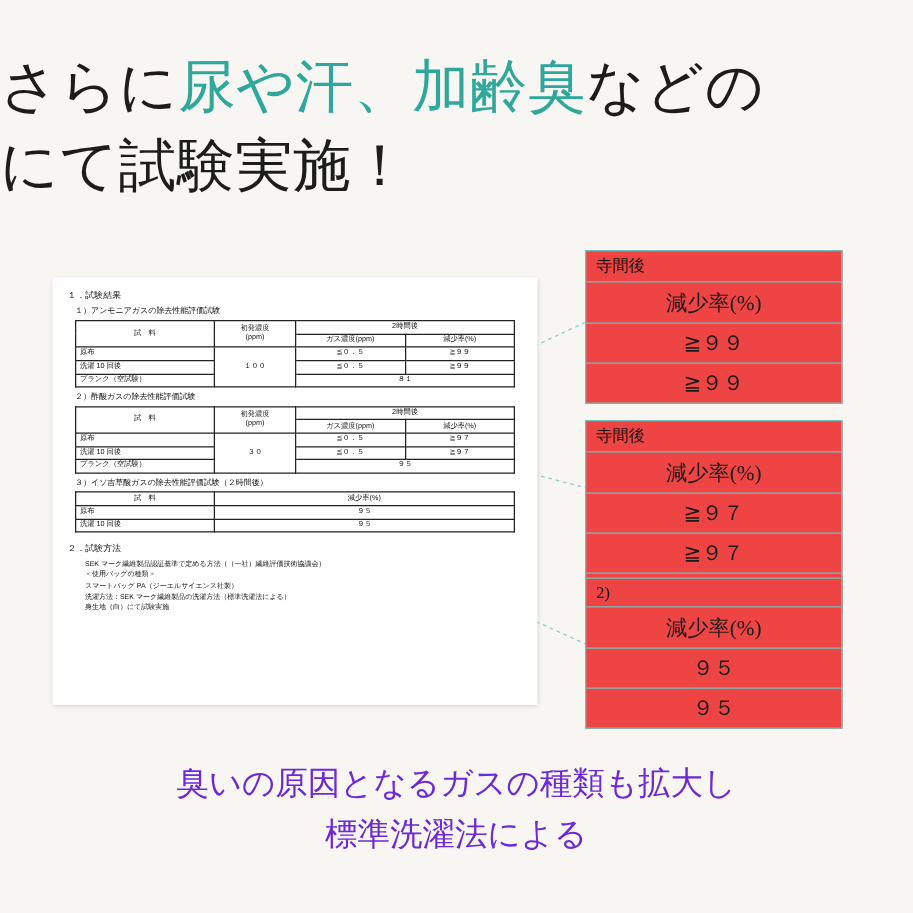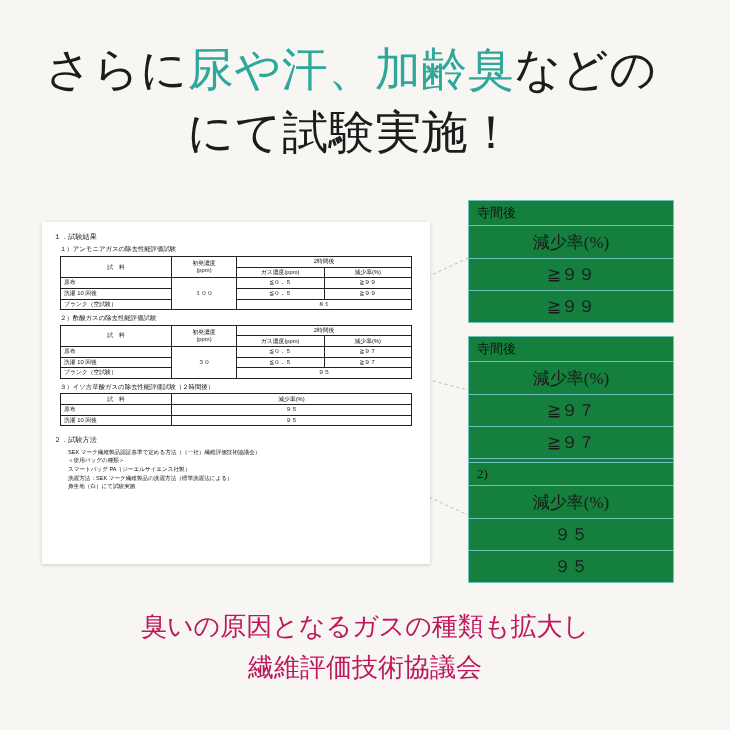--- a/index.html
+++ b/index.html
@@ -15,44 +15,42 @@
     overflow: hidden;
     position: relative;
   }
 
   
   .headline {
     position: absolute;
     top: 38px;
     left: 0;
     width: 646px;
-    text-align: center;
     font-family: "Liberation Serif", serif;
     font-size: 46px;
     line-height: 1.38;
     letter-spacing: 0.01em;
     color: #1c1c1c;
     font-weight: 400;
-    margin-left: 28px;
   }
   .headline .accent {
     color: #2fa89b;
   }
 
   
   .caption {
     position: absolute;
     bottom: 42px;
     left: 0;
     width: 730px;
     text-align: center;
     font-family: "Liberation Serif", serif;
     font-size: 26px;
     line-height: 1.55;
-    color: #be185d;
+    color: #6d28d9;
   }
 
   
   .doc-card {
     position: absolute;
     left: 42px;
     top: 222px;
     width: 388px;
     height: 342px;
     background: #ffffff;
@@ -100,21 +98,21 @@
   }
   .doc-method-list li {
     font-size: 5.6px;
     line-height: 1.55;
     white-space: nowrap;
   }
 
   
   .callout {
     position: absolute;
-    background: #15803d;
+    background: #ef4444;
     border: 1.4px solid #6fc2bb;
     box-sizing: border-box;
   }
   .callout .co-head {
     font-size: 13px;
     padding: 3px 6px 3px 8px;
     border-bottom: 1.2px solid #6fc2bb;
     font-family: "Liberation Serif", serif;
     color: #111;
   }
@@ -281,14 +279,14 @@
 
 <div class="callout" id="callout-3">
   <div class="co-head">2)</div>
   <div class="co-sub">減少率(%)</div>
   <div class="co-row">９５</div>
   <div class="co-row last">９５</div>
 </div>
 
 <div class="caption">
   <div>臭いの原因となるガスの種類も拡大し</div>
-  <div>繊維評価技術協議会</div>
+  <div>標準洗濯法による</div>
 </div>
 
 </body></html>

